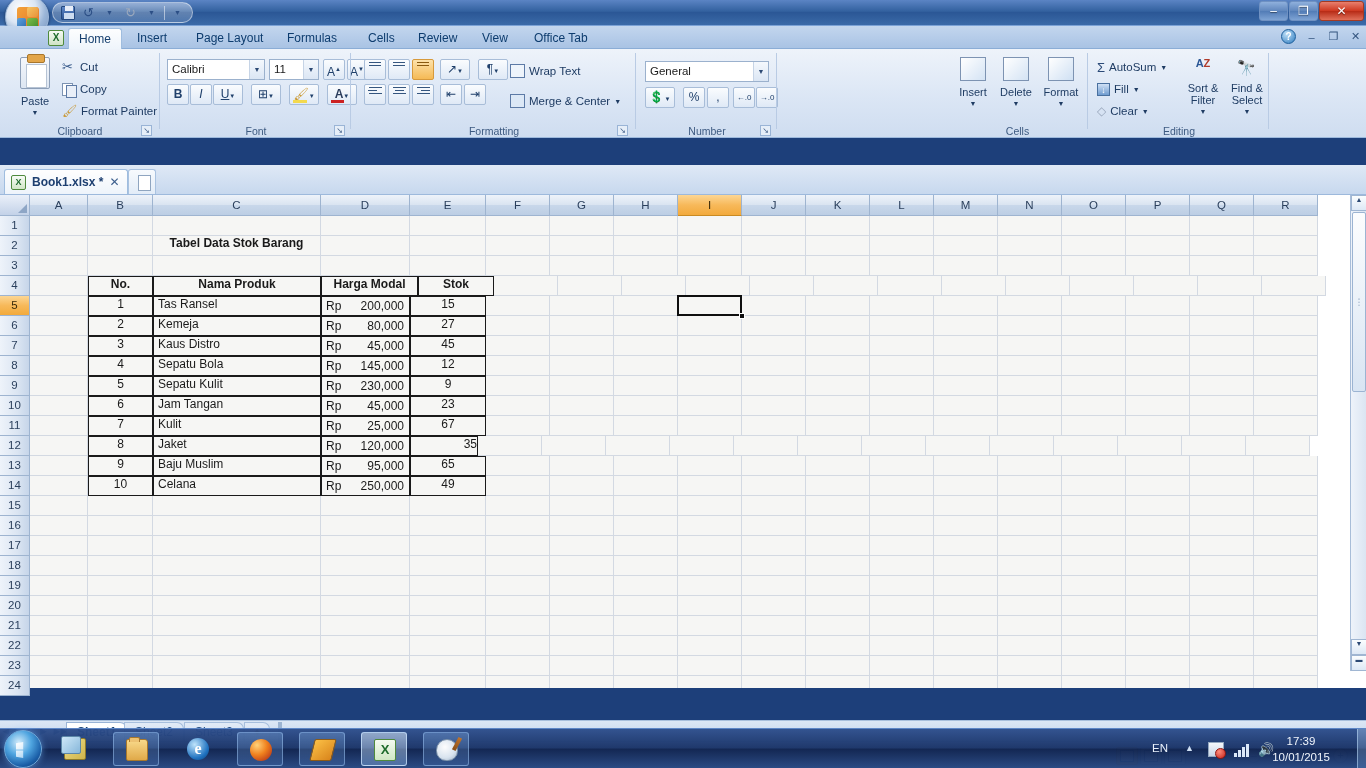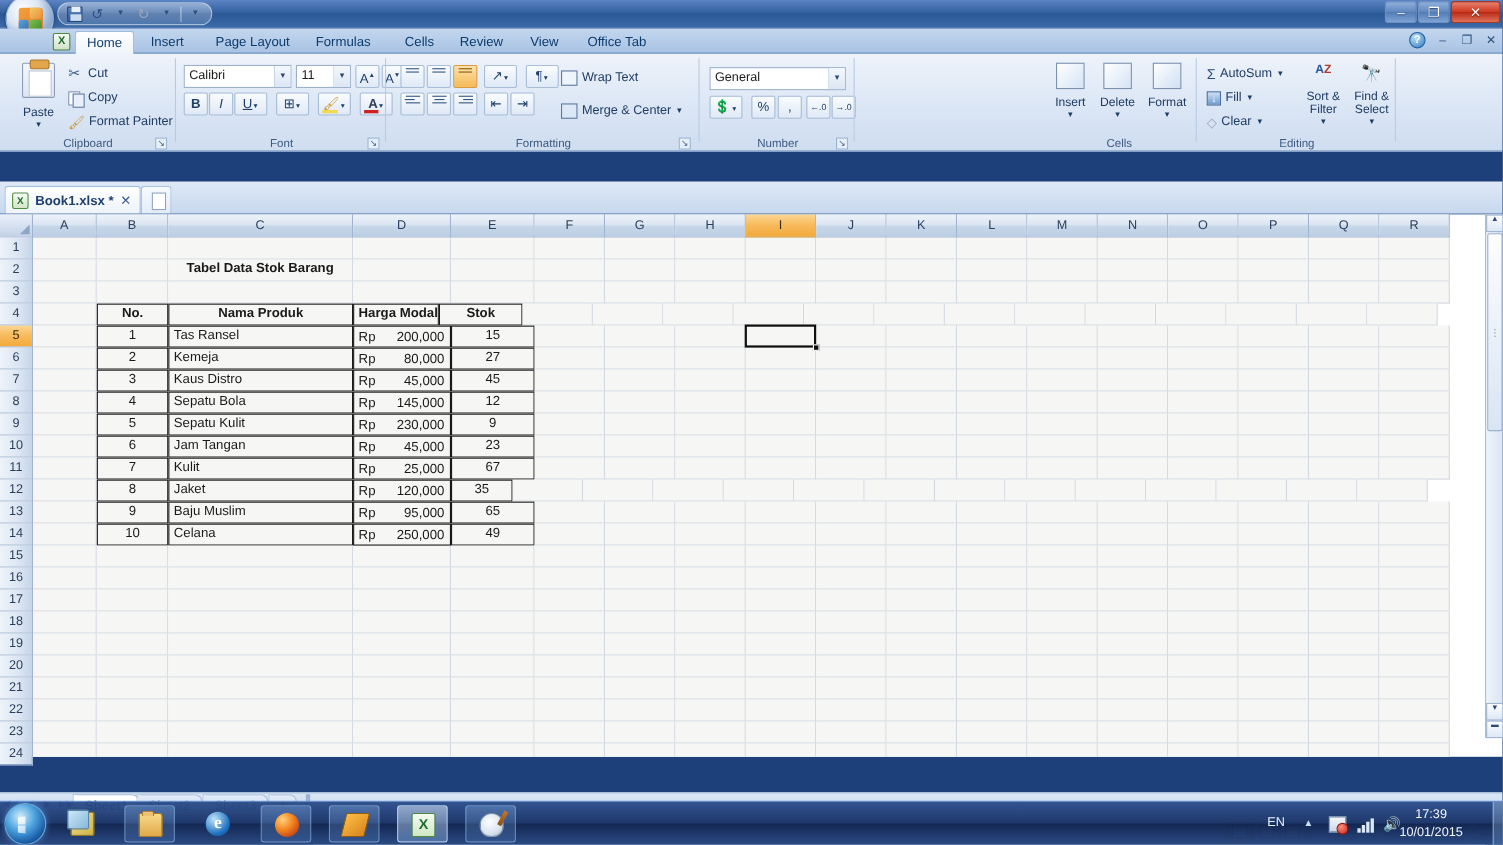--- a/index.html
+++ b/index.html
@@ -757,21 +757,21 @@
           <div class="gcell" style="width: 64px;"></div>
           <div class="gcell" style="width: 64px;"></div>
           <div class="gcell" style="width: 64px;"></div>
           <div class="gcell" style="width: 64px;"></div>
           <div class="gcell" style="width: 64px;"></div>
         </div>
         <div class="grow">
           <div class="gcell" style="width: 58px;"></div>
           <div class="gcell tx-c bold b-all" style="width: 65px;">No.</div>
           <div class="gcell tx-c bold b-all" style="width: 168px;">Nama Produk</div>
-          <div class="gcell tx-c bold b-all" style="width: 78px; text-align: right;">Harga Modal</div>
+          <div class="gcell tx-c bold b-all" style="width: 97px;">Harga Modal</div>
           <div class="gcell tx-c bold b-all" style="width: 76px;">Stok</div>
           <div class="gcell" style="width: 64px;"></div>
           <div class="gcell" style="width: 64px;"></div>
           <div class="gcell" style="width: 64px;"></div>
           <div class="gcell" style="width: 64px;"></div>
           <div class="gcell" style="width: 64px;"></div>
           <div class="gcell" style="width: 64px;"></div>
           <div class="gcell" style="width: 64px;"></div>
           <div class="gcell" style="width: 64px;"></div>
           <div class="gcell" style="width: 64px;"></div>
@@ -942,21 +942,21 @@
           <div class="gcell" style="width: 64px;"></div>
         </div>
         <div class="grow">
           <div class="gcell" style="width: 58px;"></div>
           <div class="gcell tx-c b-all" style="width: 65px;">8</div>
           <div class="gcell tx-l b-all" style="width: 168px;">Jaket</div>
           <div class="gcell b-all" style="width: 89px; position: relative;">
             <span style="position: absolute; left: 4px; top: 0px; line-height: 18px;">Rp</span>
             <span style="position: absolute; right: 5px; top: 0px; line-height: 18px;">120,000</span>
           </div>
-          <div class="gcell tx-c b-all" style="width: 56px;">35</div>
+          <div class="gcell tx-c b-all" style="width: 68px; text-align: right;">35</div>
           <div class="gcell" style="width: 64px;"></div>
           <div class="gcell" style="width: 64px;"></div>
           <div class="gcell" style="width: 64px;"></div>
           <div class="gcell" style="width: 64px;"></div>
           <div class="gcell" style="width: 64px;"></div>
           <div class="gcell" style="width: 64px;"></div>
           <div class="gcell" style="width: 64px;"></div>
           <div class="gcell" style="width: 64px;"></div>
           <div class="gcell" style="width: 64px;"></div>
           <div class="gcell" style="width: 64px;"></div>

